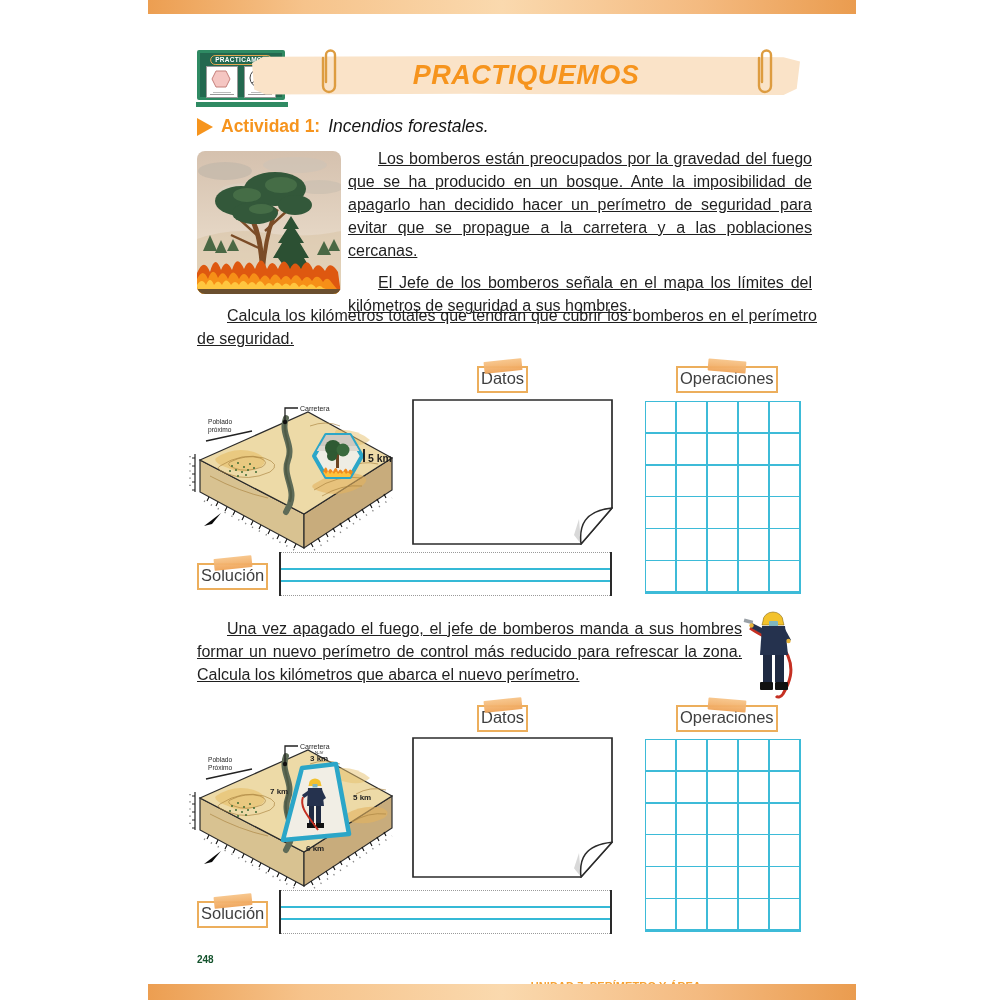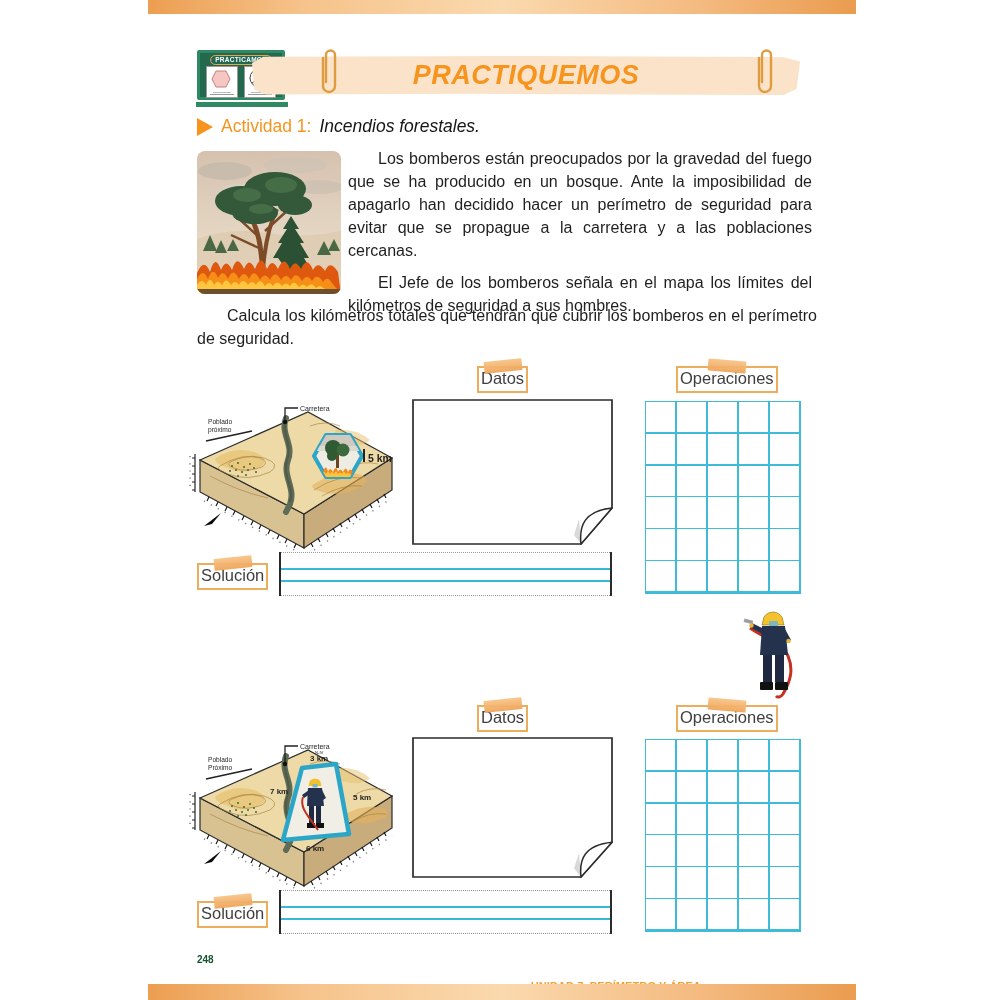--- a/index.html
+++ b/index.html
@@ -21,27 +21,27 @@
   
   .banner{position:absolute;left:252px;top:56px;width:548px;height:39px;background:#FAE3C8;
     clip-path:polygon(0 18%,2% 2%,50% 0,97% 3%,100% 14%,99.4% 84%,97% 100%,40% 97%,2.5% 99%,.4% 86%);
     display:flex;align-items:center;justify-content:center;}
   .banner .title{color:#F6941D;font-size:27px;font-weight:bold;font-style:italic;letter-spacing:.5px;transform:scaleY(1.05);}
   .clip{position:absolute;top:46px;width:26px;height:54px;}
 
   
   .activity{position:absolute;left:197px;top:116px;display:flex;align-items:center;gap:8px;font-size:17.5px;}
   .tri{width:0;height:0;border-top:9px solid transparent;border-bottom:9px solid transparent;border-left:16px solid #F6941D;}
-  .act-label{color:#F6941D;font-weight:normal;}
+  .act-label{color:#F6941D;font-weight:bold;}
   .act-title{color:#151515;font-weight:normal;font-style:italic;}
 
   
   .illus{position:absolute;left:197px;top:151px;width:144px;height:143px;border-radius:8px;overflow:hidden;}
   .p{position:absolute;text-align:justify;font-size:16px;line-height:23px;}
-  .p .ind{display:block;text-indent:30px;}
+  .p .ind{display:block;text-indent:30px;text-decoration:underline;}
   .intro-text{left:348px;top:147px;width:464px;}
   .intro-text .para2{margin-top:9px;}
   .p3{left:197px;top:304px;width:620px;}
   .para2-block{left:197px;top:617px;width:545px;}
 
   
   .tag{position:absolute;border:2px solid #ECAE5C;background:#fff;color:#3F3F3F;font-size:16.5px;padding:1px 2px 3px;white-space:nowrap;}
   .tape{position:absolute;left:50%;top:-8px;width:38px;height:12px;margin-left:-19px;background:linear-gradient(#F7C488,#EFA458);transform:rotate(-6deg);border-radius:1px;opacity:.95;}
   .tape.r{transform:rotate(5deg);}
 
@@ -248,20 +248,23 @@
 
   <div class="tag" style="left:197px;top:563px;">
     <span class="tape"></span>
     <span>Solución</span>
   </div>
   <div class="sol-lines" style="top:552px;height:44px;">
     <div class="cyanline" style="top:15px;"></div>
     <div class="cyanline" style="top:27px;"></div>
   </div>
 
+  <div class="p para2-block">
+    <span class="ind">Una vez apagado el fuego, el jefe de bomberos manda a sus hombres formar un nuevo perímetro de control más reducido para refrescar la zona. Calcula los kilómetros que abarca el nuevo perímetro.</span>
+  </div>
 
   <svg class="ff" viewBox="0 0 62 94">
     <path d="M8,20 C22,30 40,34 46,48 C52,62 48,74 41,86 C39,89 36,90 34,88" stroke="#C53022" stroke-width="3" fill="none"></path>
     <path d="M21,13 a10,9 0 0 1 20,0 l1,4 H20 Z" fill="#F3C22C" stroke="#8a6a10" stroke-width=".6"></path>
     <rect x="27" y="13" width="9" height="6" rx="1" fill="#7FB6BE"></rect>
     <path d="M20,18 L43,18 L46,47 L18,47 Z" fill="#25324E"></path>
     <path d="M22,21 L10,15 L8.5,19.5 L20,26 Z" fill="#25324E"></path>
     <rect x="2" y="11.5" width="9" height="3.5" fill="#9aa0a6" transform="rotate(14 6 13)"></rect>
     <path d="M43,21 L49,32 L44.5,34.5 L40,25 Z" fill="#25324E"></path>
     <circle cx="9.5" cy="17.5" r="2.2" fill="#E8B43A"></circle>

